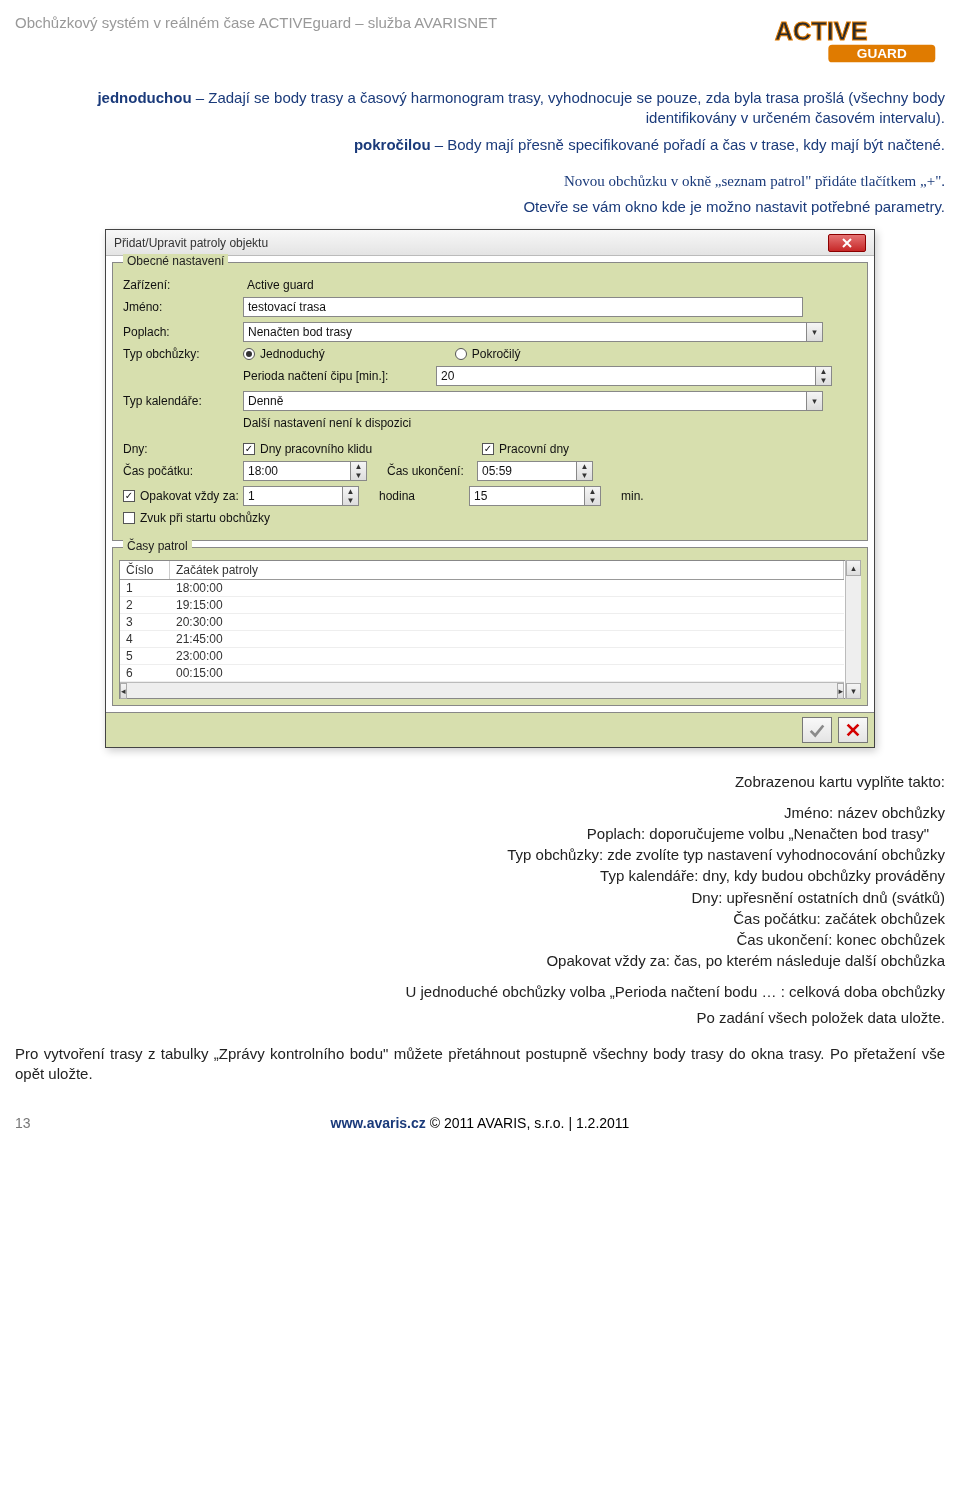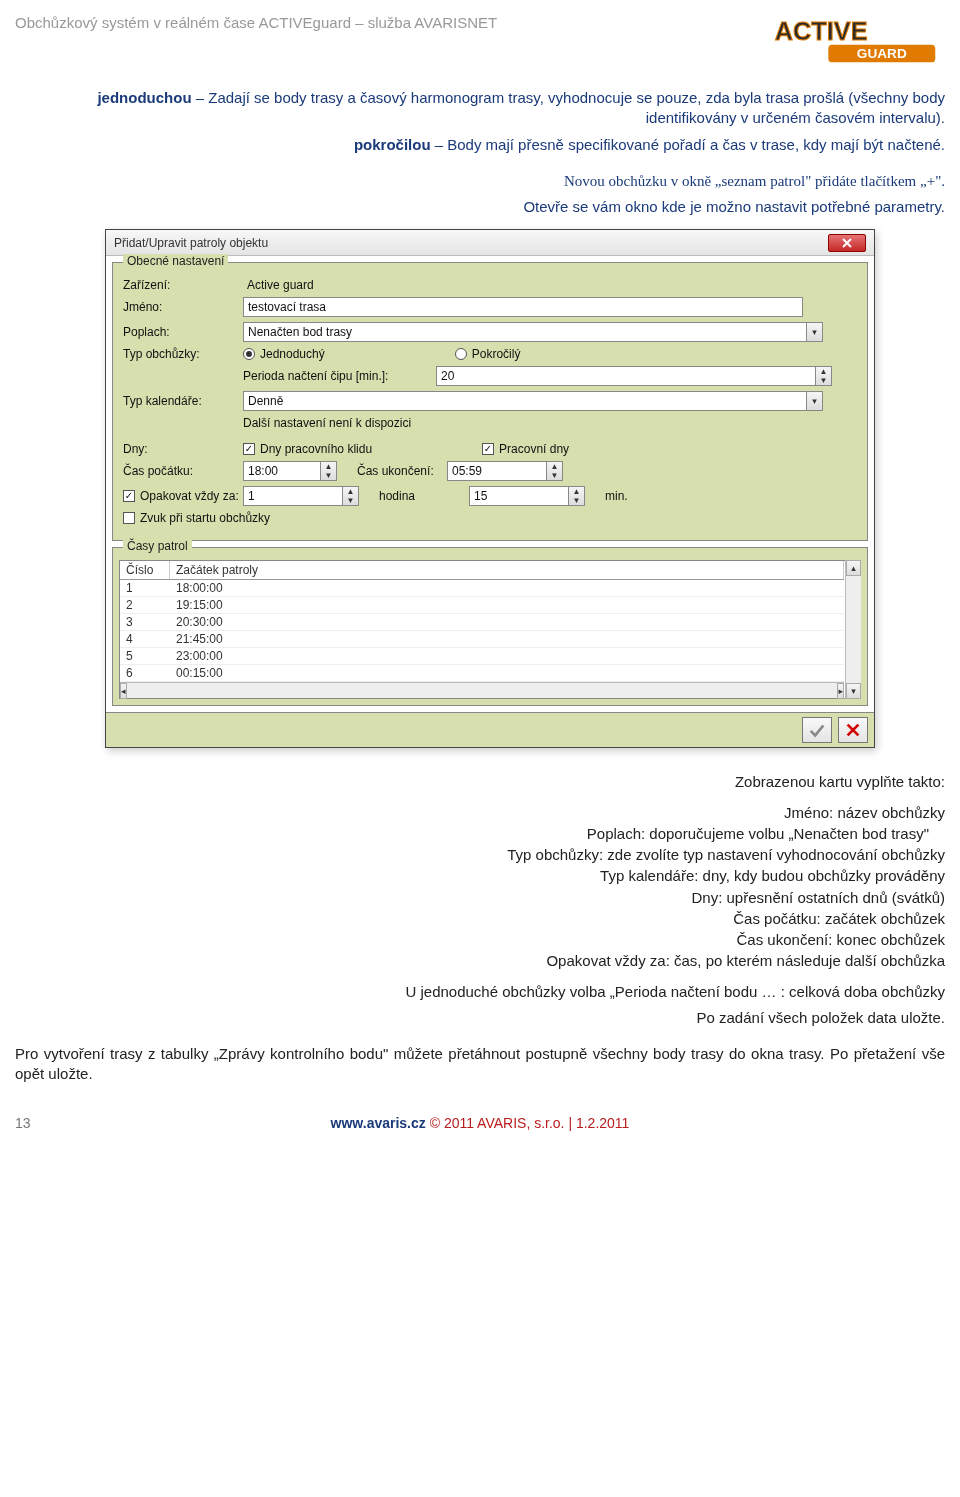--- a/index.html
+++ b/index.html
@@ -91,21 +91,21 @@
   .bbtn{width:30px;height:26px;border:1px solid #777;background:linear-gradient(#f9f9f9,#e4e4e4);display:flex;align-items:center;justify-content:center;}
   .bbtn svg{width:18px;height:18px;}
 
   .footer{
     display:flex; align-items:center; justify-content:space-between;
     margin-top:30px; font-size:14px; color:#333;
   }
   .footer .pn{ color:#777; width:40px; }
   .footer .center{ flex:1; text-align:center; }
   .footer .center a{ color:#1a3a7a; text-decoration:none; font-weight:bold;}
-  .footer .center .copy{ color:#b91c1c; }
+  .footer .center .copy{ color:#000000; }
 </style>
 </head>
 <body>
 
 <div class="header-row">
   <div class="doc-header">Obchůzkový systém v reálném čase ACTIVEguard – služba AVARISNET</div>
   <div class="logo">
     <svg viewBox="0 0 180 60">
       <text x="5" y="30" font-family="Arial Black,Arial" font-size="26" font-weight="900" fill="#2b2b2b" stroke="#e07b00" stroke-width="1">ACTIVE</text>
       <rect x="60" y="35" width="110" height="18" rx="4" fill="#e07b00"></rect>
@@ -191,21 +191,21 @@
       <span class="check on"></span>
       <span>Dny pracovního klidu</span>
       <span style="width:110px"></span>
       <span class="check on"></span>
       <span>Pracovní dny</span>
     </div>
 
     <div class="row">
       <span class="lbl">Čas počátku:</span>
       <div class="spinner">
-        <span class="input" style="width:78px">18:00</span>
+        <span class="input" style="width:108px">18:00</span>
         <span class="spin">
             <span>▲</span>
             <span>▼</span>
           </span>
       </div>
       <span style="width:20px"></span>
       <span style="width:90px">Čas ukončení:</span>
       <div class="spinner">
         <span class="input" style="width:100px">05:59</span>
         <span class="spin">
@@ -221,21 +221,21 @@
       <div class="spinner">
         <span class="input" style="width:100px">1</span>
         <span class="spin">
             <span>▲</span>
             <span>▼</span>
           </span>
       </div>
       <span style="width:20px"></span>
       <span style="width:90px">hodina</span>
       <div class="spinner">
-        <span class="input" style="width:100px">15</span>
+        <span class="input" style="width:116px">15</span>
         <span class="spin">
             <span>▲</span>
             <span>▼</span>
           </span>
       </div>
       <span style="width:20px"></span>
       <span>min.</span>
     </div>
 
     <div class="row">

